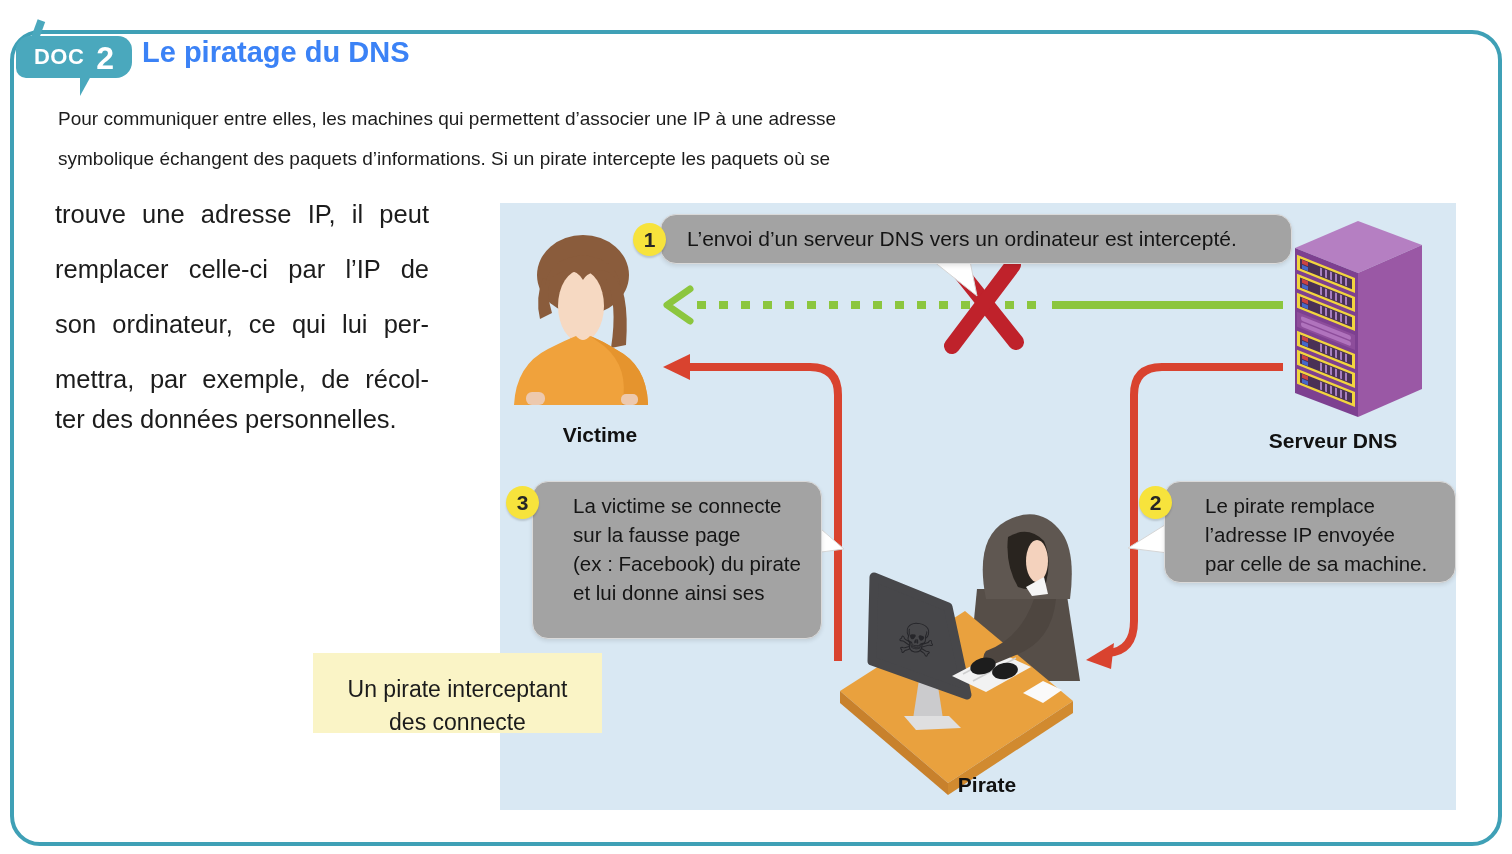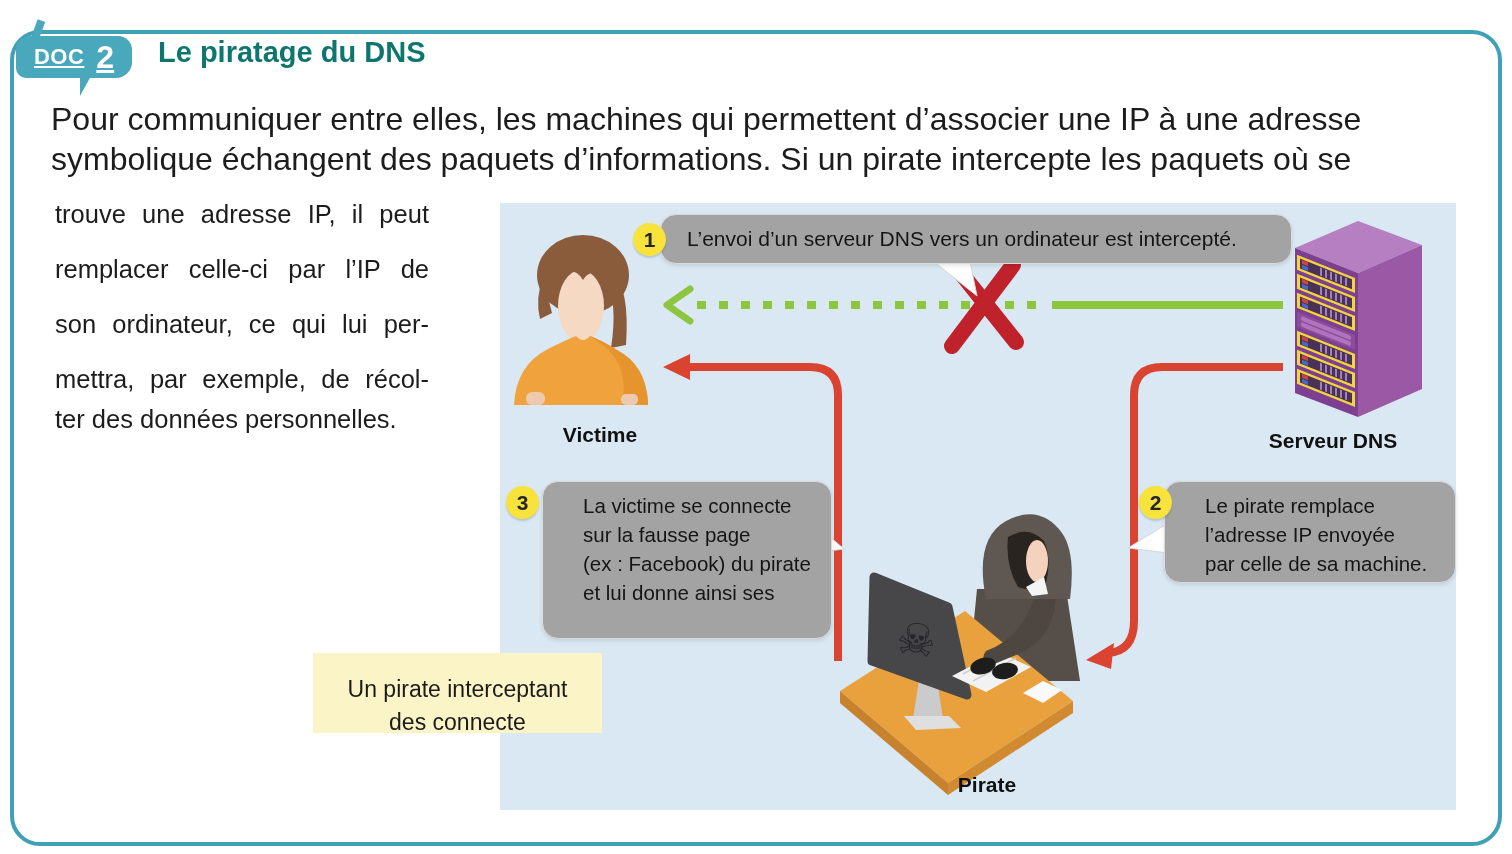--- a/index.html
+++ b/index.html
@@ -5,48 +5,48 @@
   html,body{margin:0;padding:0;background:#ffffff;}
   #page{position:relative;width:1512px;height:854px;background:#ffffff;
         font-family:"Liberation Sans","DejaVu Sans",sans-serif;color:#1f1f1f;overflow:hidden;}
 
   
   .frame{position:absolute;left:10px;top:30px;width:1484px;height:808px;
          border:4px solid #3fa0b6;border-radius:30px;background:#ffffff;}
 
   
   .badge{position:absolute;left:16px;top:36px;width:116px;height:42px;background:#4aa8bd;
-         border-radius:14px 14px 16px 10px;display:flex;align-items:center;justify-content:center;
-         gap:12px;color:#ffffff;z-index:5;text-decoration:underline;}
+         border-radius:14px 14px 16px 10px;display:flex;align-items:flex-end;justify-content:center;
+         gap:12px;color:#ffffff;z-index:5;}
   .badge .doc{font-weight:bold;font-size:22px;letter-spacing:.5px;line-height:42px;}
   .badge .num{font-weight:bold;font-size:32px;line-height:40px;}
   .badge-tail-top{position:absolute;left:34px;top:20px;width:8px;height:20px;background:#4aa8bd;
                   transform:rotate(20deg);z-index:4;}
   .badge-tail-bottom{position:absolute;left:80px;top:76px;width:0;height:0;z-index:4;
                   border-top:20px solid #4aa8bd;border-right:11px solid transparent;}
 
-  .title{position:absolute;left:142px;top:36px;font-size:29px;font-weight:bold;color:#0f766e;z-index:5;margin-left:16px;}
-
-  .intro{position:absolute;left:51px;top:99px;width:1160px;font-size:32px;line-height:40px;color:#1c1c1c;}
+  .title{position:absolute;left:142px;top:36px;font-size:29px;font-weight:bold;color:#3b82f6;z-index:5;}
+
+  .intro{position:absolute;left:58px;top:99px;width:1160px;font-size:19px;line-height:40px;color:#1c1c1c;}
   .intro div{white-space:nowrap;}
   .intro-left{position:absolute;left:55px;top:179px;width:374px;font-size:25.5px;line-height:40px;color:#1c1c1c;}
   .intro-left .jl{text-align:justify;text-align-last:justify;margin-top:15px;}
   .intro-left .ll{text-align:left;}
 
   
   .diagram{position:absolute;left:500px;top:203px;width:956px;height:607px;background:#d9e8f3;}
   .diagram svg{position:absolute;left:0;top:0;z-index:1;}
 
   .bubble{position:absolute;background:#a3a3a3;border:1.5px solid #dadada;border-radius:16px;
           box-shadow:0 2px 4px rgba(0,0,0,.10);z-index:2;color:#151515;}
   .bubble1{left:160px;top:11px;width:632px;height:50px;display:flex;align-items:center;
            padding-left:26px;font-size:21px;white-space:nowrap;box-sizing:border-box;}
   .bubble2{left:664px;top:278px;width:292px;height:102px;padding:9px 6px 0 40px;
            font-size:20.5px;line-height:29px;box-sizing:border-box;}
-  .bubble3{left:42px;top:278px;width:290px;height:158px;padding:9px 4px 0 40px;
+  .bubble3{left:32px;top:278px;width:290px;height:158px;padding:9px 4px 0 40px;
            font-size:20.5px;line-height:29px;box-sizing:border-box;}
   .bubble div{white-space:nowrap;}
 
   .numcircle{position:absolute;width:33px;height:33px;border-radius:50%;background:#f7e33c;
              display:flex;align-items:center;justify-content:center;font-weight:bold;font-size:21px;
              color:#262626;z-index:3;box-shadow:0 2px 2px rgba(0,0,0,.15);}
   .nc1{left:133px;top:20px;}
   .nc2{left:639px;top:283px;}
   .nc3{left:6px;top:283px;}
 

